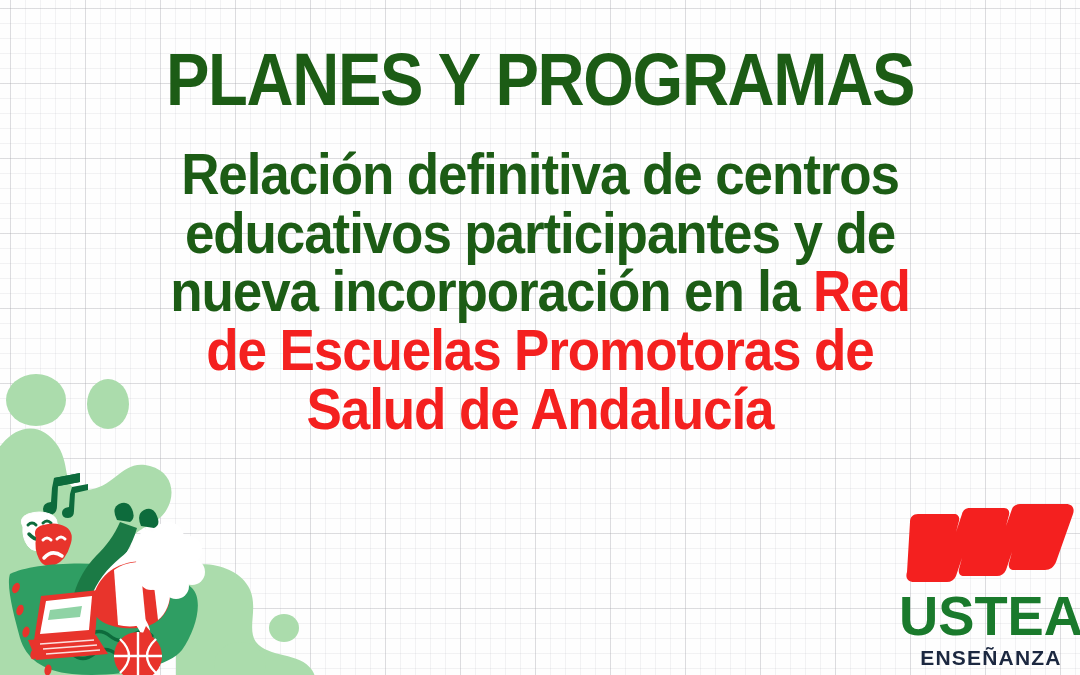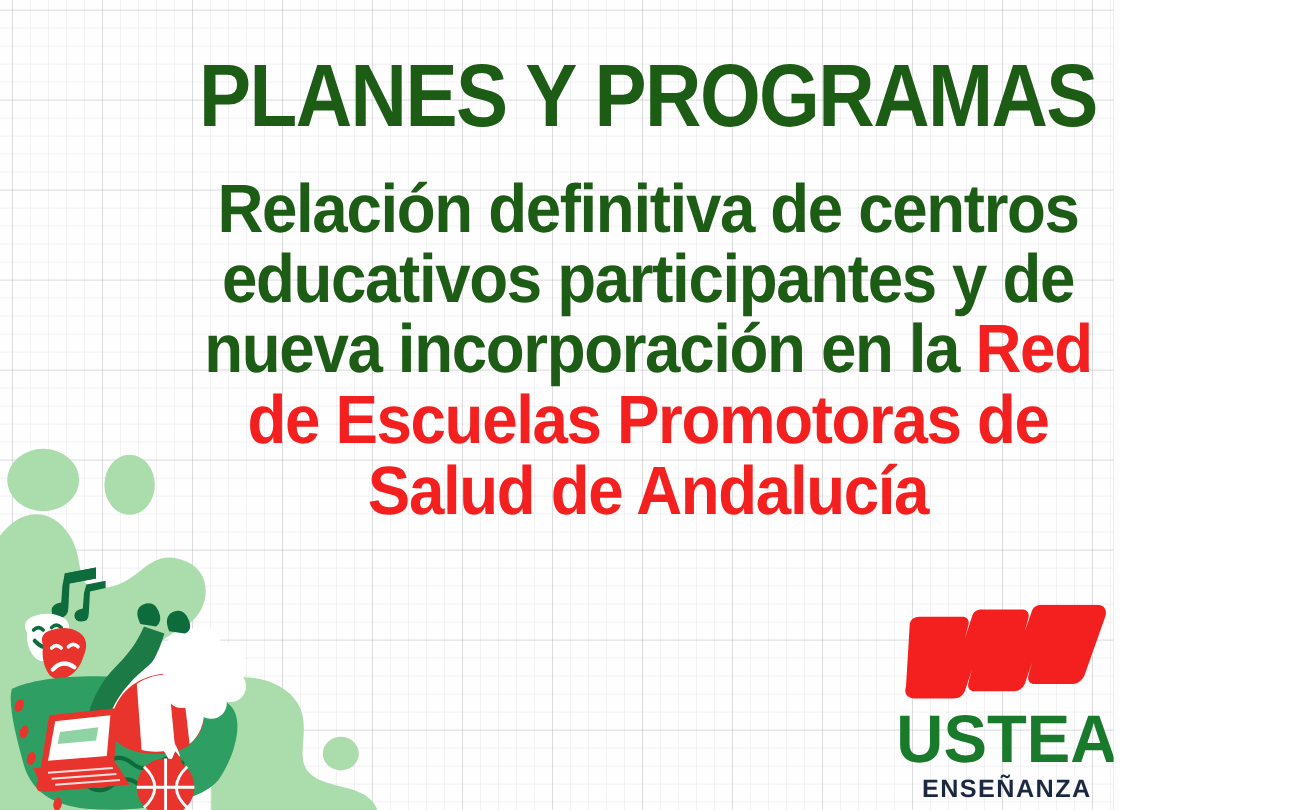--- a/index.html
+++ b/index.html
@@ -11,24 +11,24 @@
     overflow: hidden;
   }
   body {
     font-family: "Liberation Sans", sans-serif;
     background: #ffffff;
     position: relative;
   }
 
   #poster {
     position: relative;
-    width: 928px;
+    width: 1080px;
     height: 675px;
     overflow: hidden;
-    background: #bef264;
+    background: #fef9c3;
   }
 
   
   .grid-bg {
     position: absolute;
     inset: 0;
     background-color: #fefefe;
     background-image:
       linear-gradient(to right, rgba(170,170,175,0.30) 1px, transparent 1px),
       linear-gradient(to bottom, rgba(170,170,175,0.30) 1px, transparent 1px),

